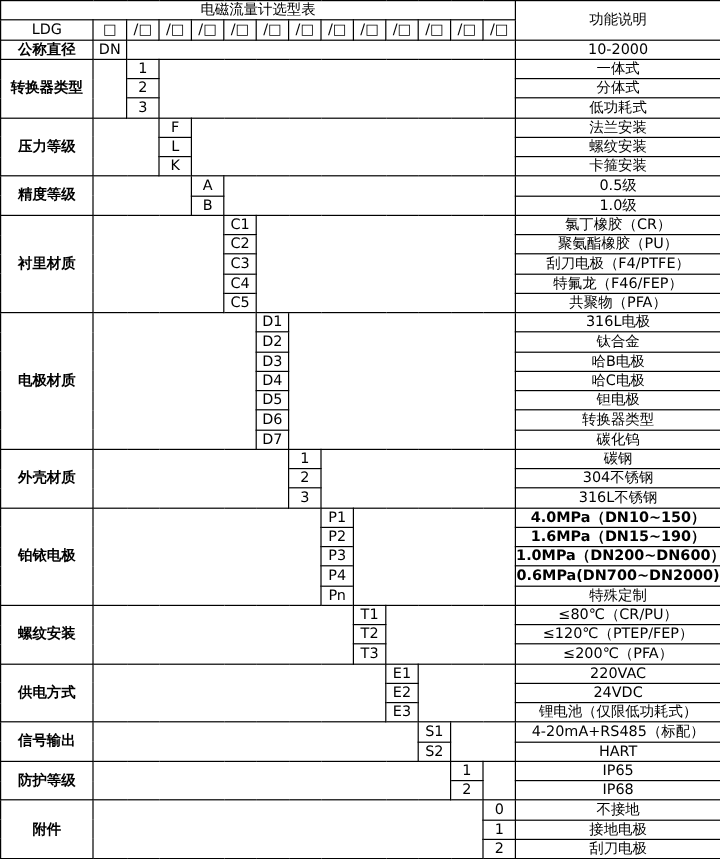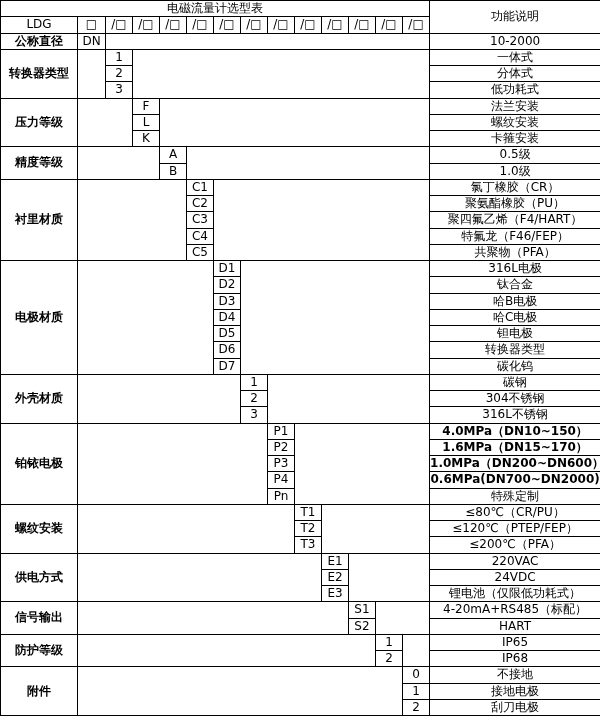--- a/index.html
+++ b/index.html
@@ -166,21 +166,21 @@
           <td class="code-cell">C1</td>
           <td class="spacer-cell" colspan="8" rowspan="5"></td>
           <td class="fn-cell">氯丁橡胶（CR）</td>
         </tr>
         <tr>
           <td class="code-cell">C2</td>
           <td class="fn-cell">聚氨酯橡胶（PU）</td>
         </tr>
         <tr>
           <td class="code-cell">C3</td>
-          <td class="fn-cell">聚四氟乙烯（F4/HART）</td>
+          <td class="fn-cell">刮刀电极（F4/PTFE）</td>
         </tr>
         <tr>
           <td class="code-cell">C4</td>
           <td class="fn-cell">特氟龙（F46/FEP）</td>
         </tr>
         <tr>
           <td class="code-cell">C5</td>
           <td class="fn-cell">共聚物（PFA）</td>
         </tr>
         <tr>
@@ -231,21 +231,21 @@
         </tr>
         <tr>
           <td class="sec-label-cell" rowspan="5">铂铱电极</td>
           <td class="spacer-cell" colspan="7" rowspan="5"></td>
           <td class="code-cell">P1</td>
           <td class="spacer-cell" colspan="5" rowspan="5"></td>
           <td class="fn-cell fn-left">4.0MPa（DN10~150）</td>
         </tr>
         <tr>
           <td class="code-cell">P2</td>
-          <td class="fn-cell fn-left">1.6MPa（DN15~170）</td>
+          <td class="fn-cell fn-left">1.6MPa（DN15~190）</td>
         </tr>
         <tr>
           <td class="code-cell">P3</td>
           <td class="fn-cell fn-left">1.0MPa（DN200~DN600）</td>
         </tr>
         <tr>
           <td class="code-cell">P4</td>
           <td class="fn-cell fn-left">0.6MPa(DN700~DN2000)</td>
         </tr>
         <tr>

